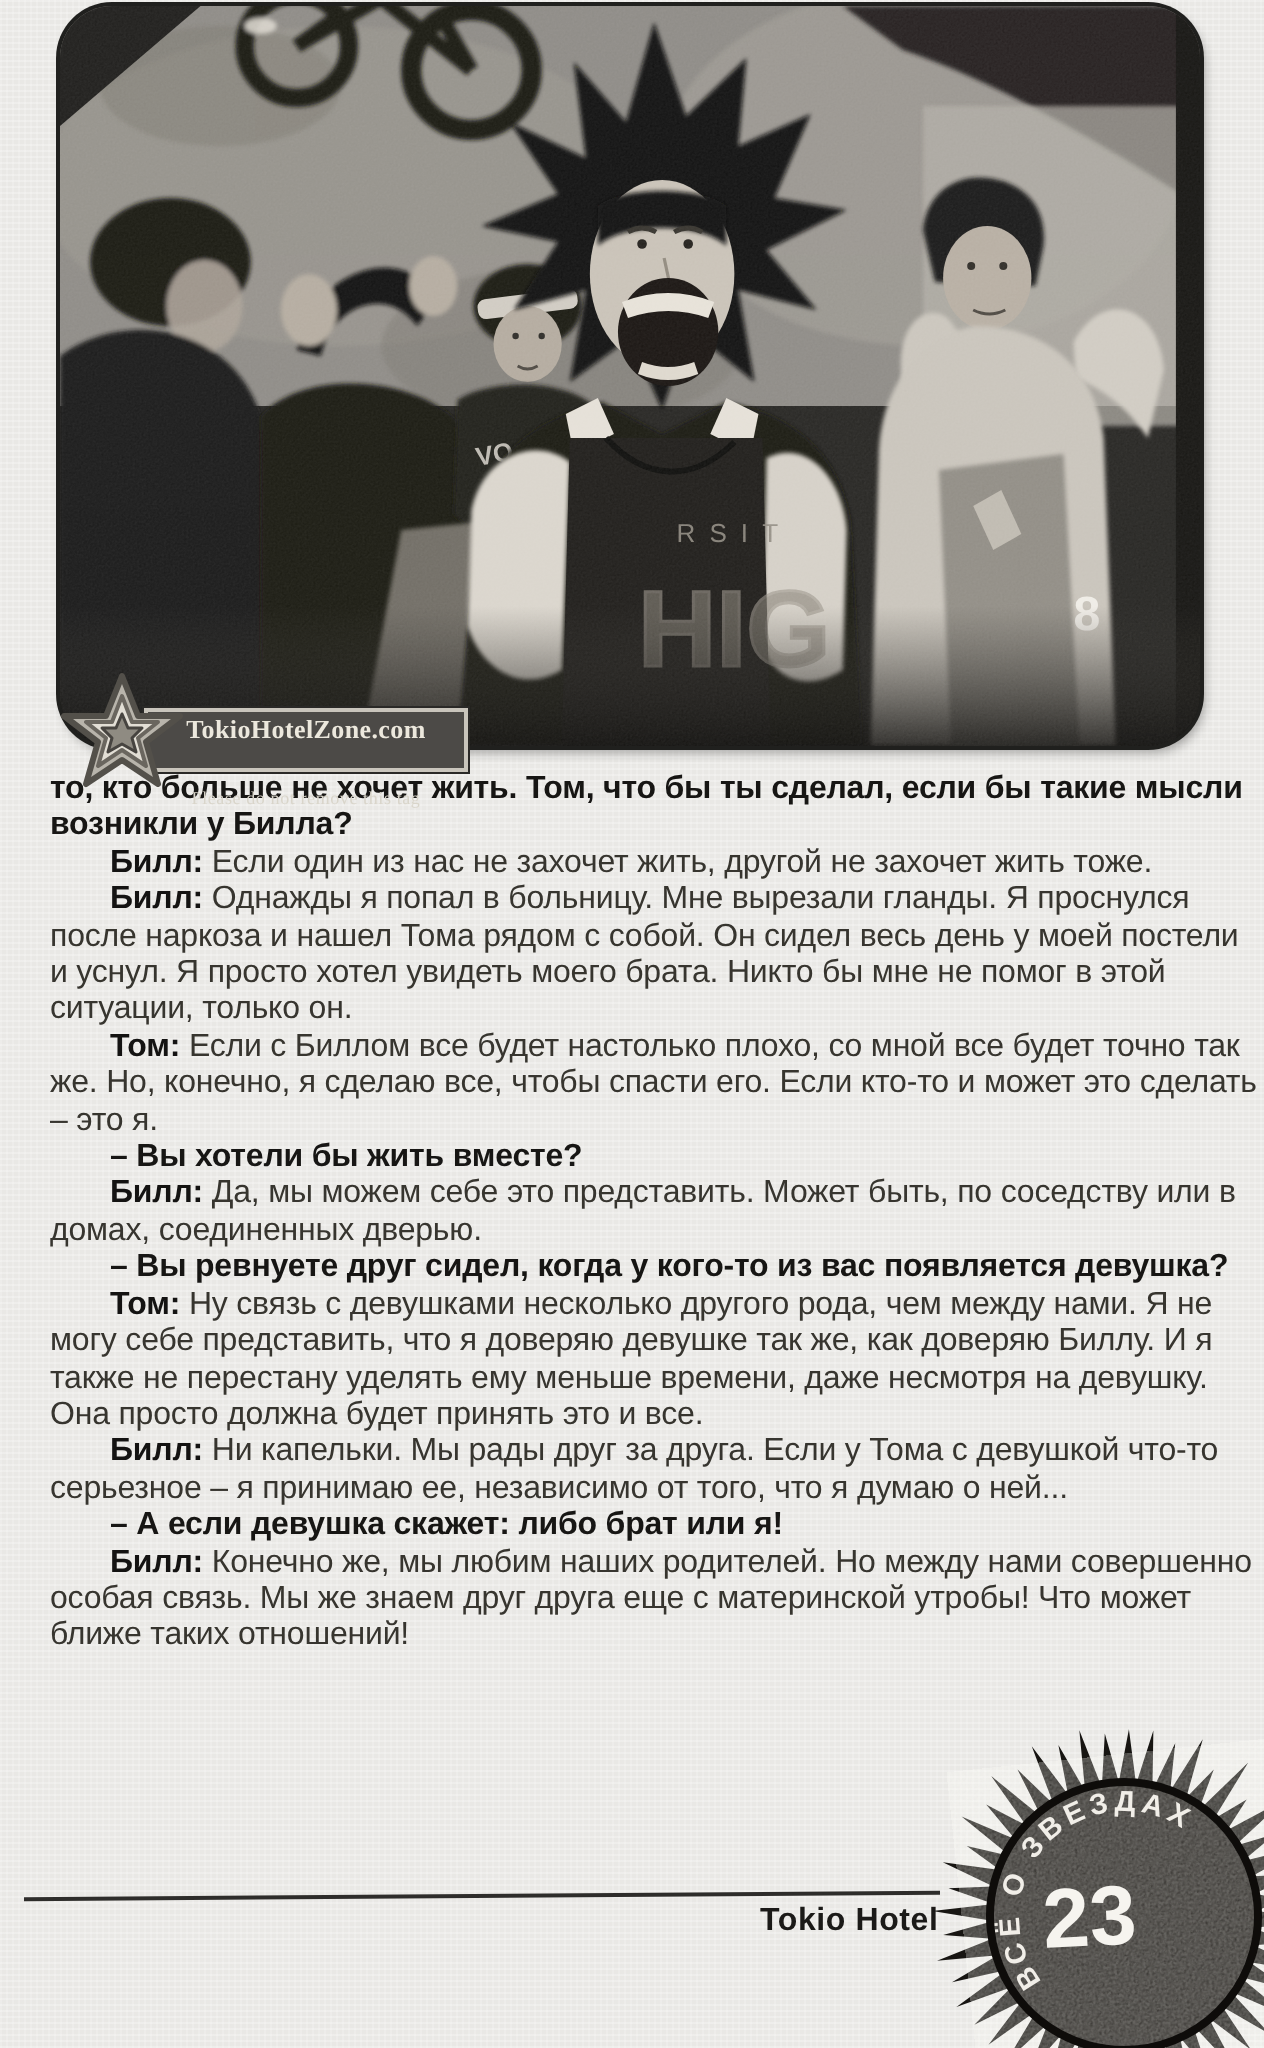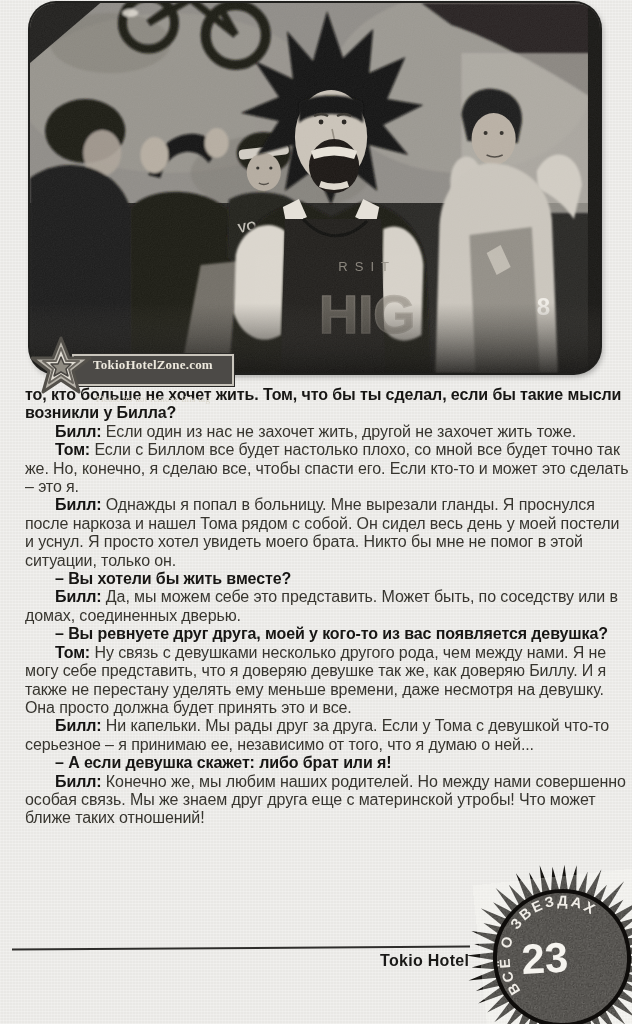--- a/index.html
+++ b/index.html
@@ -170,25 +170,25 @@
     <svg class="wm-star" viewBox="0 0 66 64">
       <polygon points="33,2 41,22 62,22 45,35 51,56 33,44 15,56 21,35 4,22 25,22" fill="#b8b4ab" stroke="#53504a" stroke-width="3" stroke-linejoin="round"></polygon>
       <polygon points="33,12 38,25 51,25 41,33 45,47 33,39 21,47 25,33 15,25 28,25" fill="#e2ded5" stroke="#6a665f" stroke-width="2" stroke-linejoin="round"></polygon>
       <polygon points="33,21 36,28 43,28 38,33 40,40 33,36 26,40 28,33 23,28 30,28" fill="#8f8b82" stroke="#474440" stroke-width="1.5" stroke-linejoin="round"></polygon>
     </svg>
   </div>
 
   <div class="article">
     <p class="lead">то, кто больше не хочет жить. Том, что бы ты сделал, если бы такие мысли возникли у Билла?</p>
     <p class="speech"><b>Билл:</b> <span>Если один из нас не захочет жить, другой не захочет жить тоже.</span></p>
+    <p class="speech"><b>Билл:</b> <span>Однажды я попал в больницу. Мне вырезали гланды. Я проснулся после наркоза и нашел Тома рядом с собой. Он сидел весь день у моей постели и уснул. Я просто хотел увидеть моего брата. Никто бы мне не помог в этой ситуации, только он.</span></p>
     <p class="speech"><b>Том:</b> <span>Если с Биллом все будет настолько плохо, со мной все будет точно так же. Но, конечно, я сделаю все, чтобы спасти его. Если кто-то и может это сделать – это я.</span></p>
-    <p class="speech"><b>Билл:</b> <span>Однажды я попал в больницу. Мне вырезали гланды. Я проснулся после наркоза и нашел Тома рядом с собой. Он сидел весь день у моей постели и уснул. Я просто хотел увидеть моего брата. Никто бы мне не помог в этой ситуации, только он.</span></p>
     <p class="question">– Вы хотели бы жить вместе?</p>
     <p class="speech"><b>Билл:</b> <span>Да, мы можем себе это представить. Может быть, по соседству или в домах, соединенных дверью.</span></p>
-    <p class="question">– Вы ревнуете друг друга, моей у кого-то из вас появляется девушка?</p>
+    <p class="question">– Вы ревнуете друг сидел, когда у кого-то из вас появляется девушка?</p>
     <p class="speech"><b>Том:</b> <span>Ну связь с девушками несколько другого рода, чем между нами. Я не могу себе представить, что я доверяю девушке так же, как доверяю Биллу. И я также не перестану уделять ему меньше времени, даже несмотря на девушку. Она просто должна будет принять это и все.</span></p>
     <p class="speech"><b>Билл:</b> <span>Ни капельки. Мы рады друг за друга. Если у Тома с девушкой что-то серьезное – я принимаю ее, независимо от того, что я думаю о ней...</span></p>
     <p class="question">– А если девушка скажет: либо брат или я!</p>
     <p class="speech"><b>Билл:</b> <span>Конечно же, мы любим наших родителей. Но между нами совершенно особая связь. Мы же знаем друг друга еще с материнской утробы! Что может ближе таких отношений!</span></p>
   </div>
 
   <div class="rule"></div>
   <div class="credit">Tokio Hotel</div>
 
   <div class="stamp">

